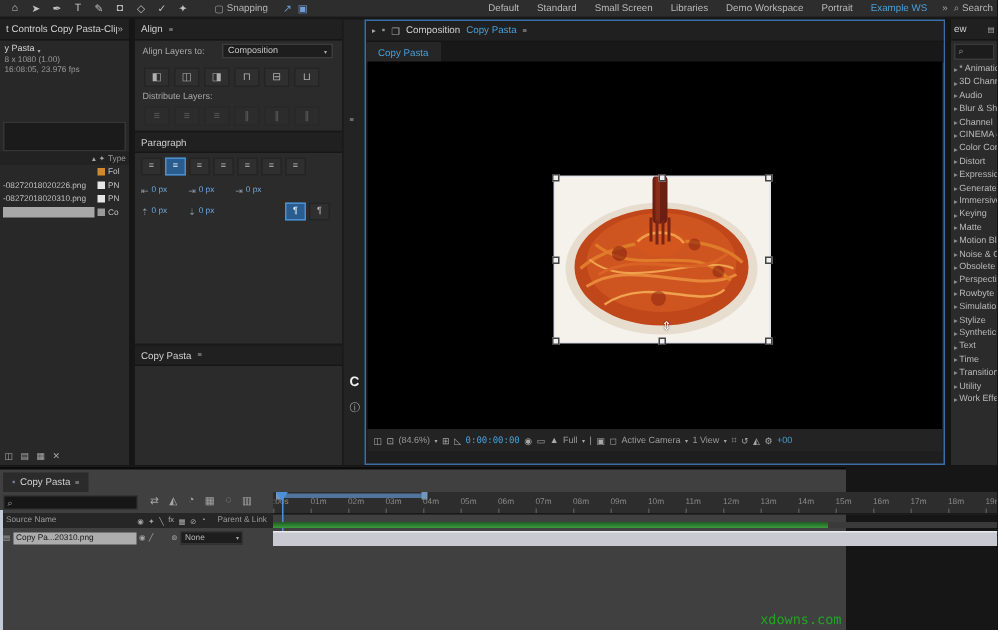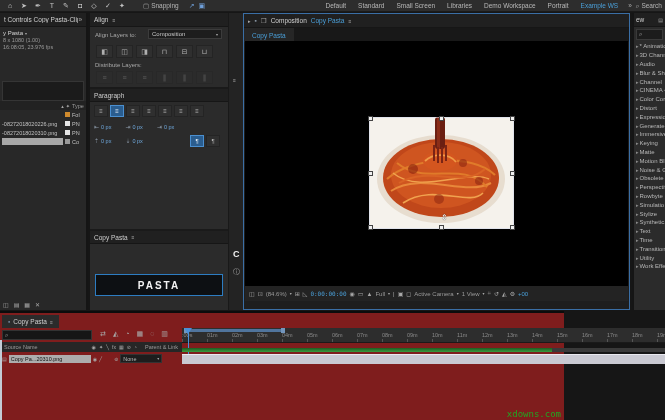--- a/index.html
+++ b/index.html
@@ -65,21 +65,21 @@
            align-items:center;font-size:6px;color:#9a9a9a;padding:0 4px;gap:3px;box-sizing:border-box;overflow:hidden;white-space:nowrap;}
   .blue{color:#4a9fd8;}
   .mono{font-family:"DejaVu Sans Mono",monospace;}
   
   #effects{left:632px;top:13px;width:33px;height:297px;background:#2b2b2b;border-left:2px solid #151515;box-sizing:border-box;overflow:hidden;}
   #fxsearch{margin:2px;height:9px;background:#1c1c1c;border:1px solid #3a3a3a;font-size:6px;color:#888;
             display:flex;align-items:center;padding:0 2px;}
   .fxrow{height:8.8px;font-size:6px;color:#b8b8b8;white-space:nowrap;overflow:hidden;display:flex;align-items:center;gap:1px;padding-left:2px;}
   .fxrow .ar{color:#8a8a8a;font-size:5px;}
   
-  #timeline{left:0;top:311px;width:564px;height:109px;background:#7f1d1d;border-top:2px solid #0c0c0c;box-sizing:border-box;}
+  #timeline{left:0;top:311px;width:564px;height:109px;background:#404040;border-top:2px solid #0c0c0c;box-sizing:border-box;}
   #tltab{position:absolute;left:2px;top:2px;height:13px;background:#2b2b2b;display:flex;align-items:center;
          gap:3px;padding:0 6px;font-size:6.5px;color:#d0d0d0;}
   #tlsearch{position:absolute;left:2px;top:17px;width:90px;height:10px;background:#161616;border:1px solid #333;
             font-size:6px;color:#777;display:flex;align-items:center;padding:0 2px;box-sizing:border-box;}
   #tlicons{position:absolute;left:100px;top:17px;display:flex;gap:7px;font-size:7px;color:#9a9a9a;}
   #ruler{position:absolute;left:182px;top:15px;width:483px;height:14px;background:#2d2d2d;
          border-bottom:1px solid #1a1a1a;overflow:hidden;}
   #workarea{position:absolute;left:4px;top:1px;width:97px;height:3px;background:#50749c;}
   #workarea .wh{position:absolute;top:-1px;width:4px;height:5px;background:#7396bd;}
   .rlabels{position:absolute;left:0;top:4px;white-space:nowrap;}
@@ -273,21 +273,20 @@
     <div class="abs flex" style="left:100px;top:122px;gap:2px">
 
     <span class="pbtn active">¶</span>
         <span class="pbtn">¶</span>
       </div>
     <div class="abs" style="left:0;top:216px;width:138px;height:2px;background:#1a1a1a"></div>
     <div class="abs phead" style="left:0;top:218px;width:138px;box-sizing:border-box">
       <span>Copy Pasta</span>
       <span class="ico mitem" style="font-size:5px">≡</span>
     </div>
-    <div id="pastabtn" class="bigbtn">PASTA</div>
   </div>
 
   <div id="strip" class="abs">
     <div class="abs ico" style="left:4px;top:64px;font-size:5px">≡</div>
     <div class="abs" style="left:4px;top:236px;color:#f0f0f0;font-weight:bold;font-size:9px">C</div>
     <div class="abs ico" style="left:4px;top:254px;font-size:7px">ⓘ</div>
   </div>
 
   <div id="comp" class="abs">
     <div class="phead">

